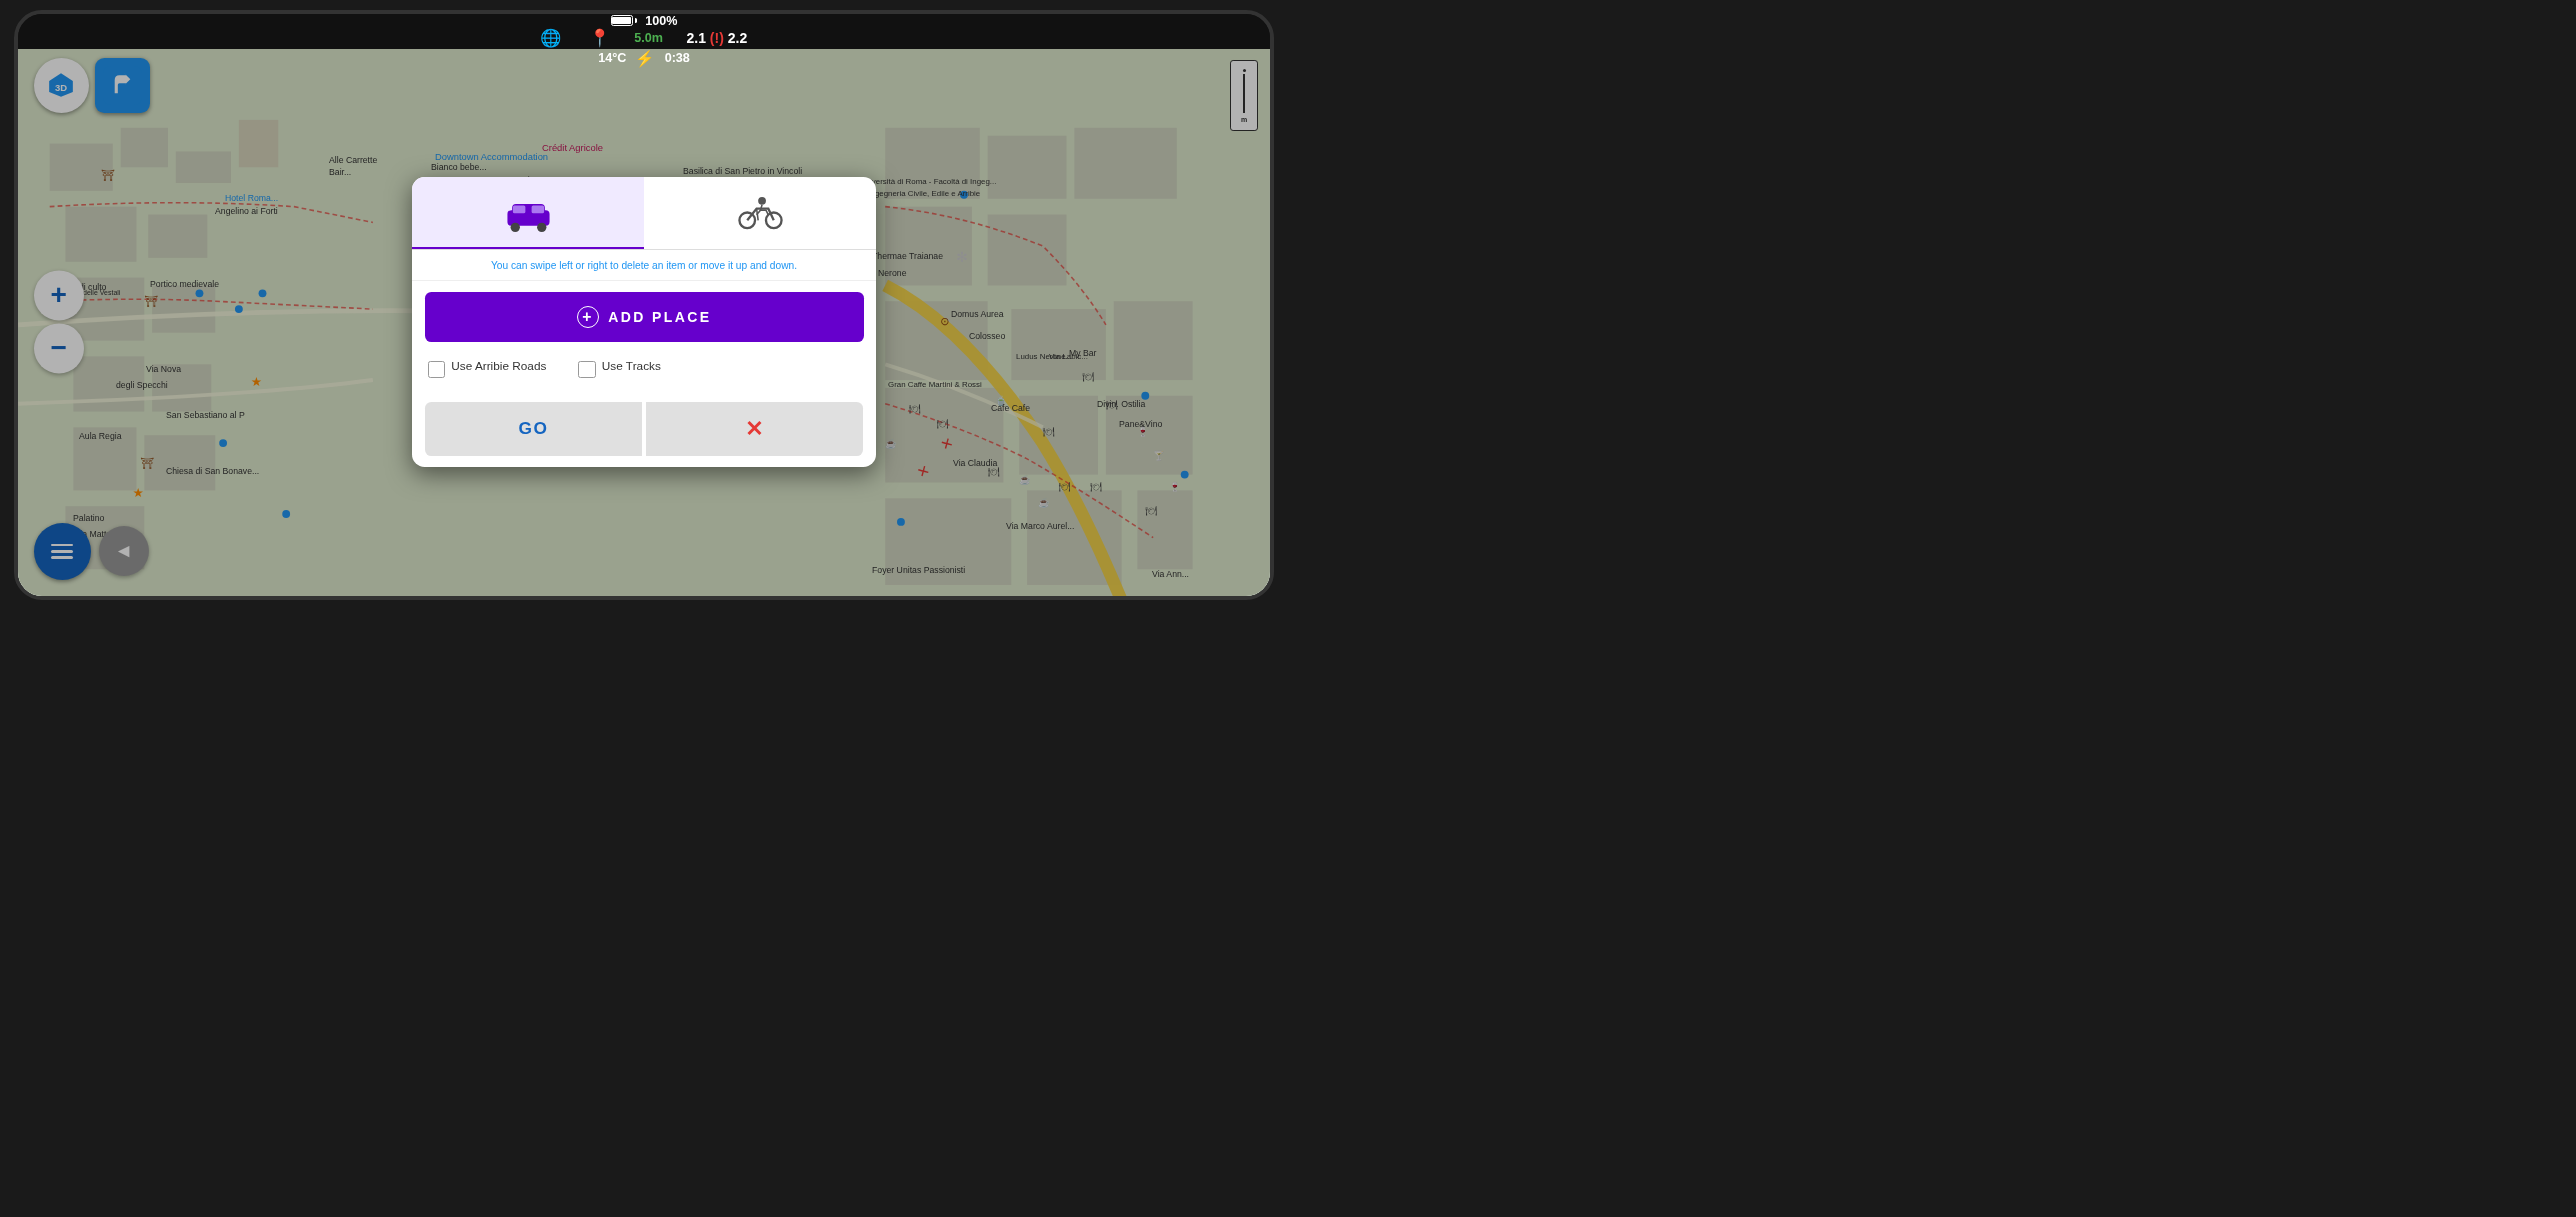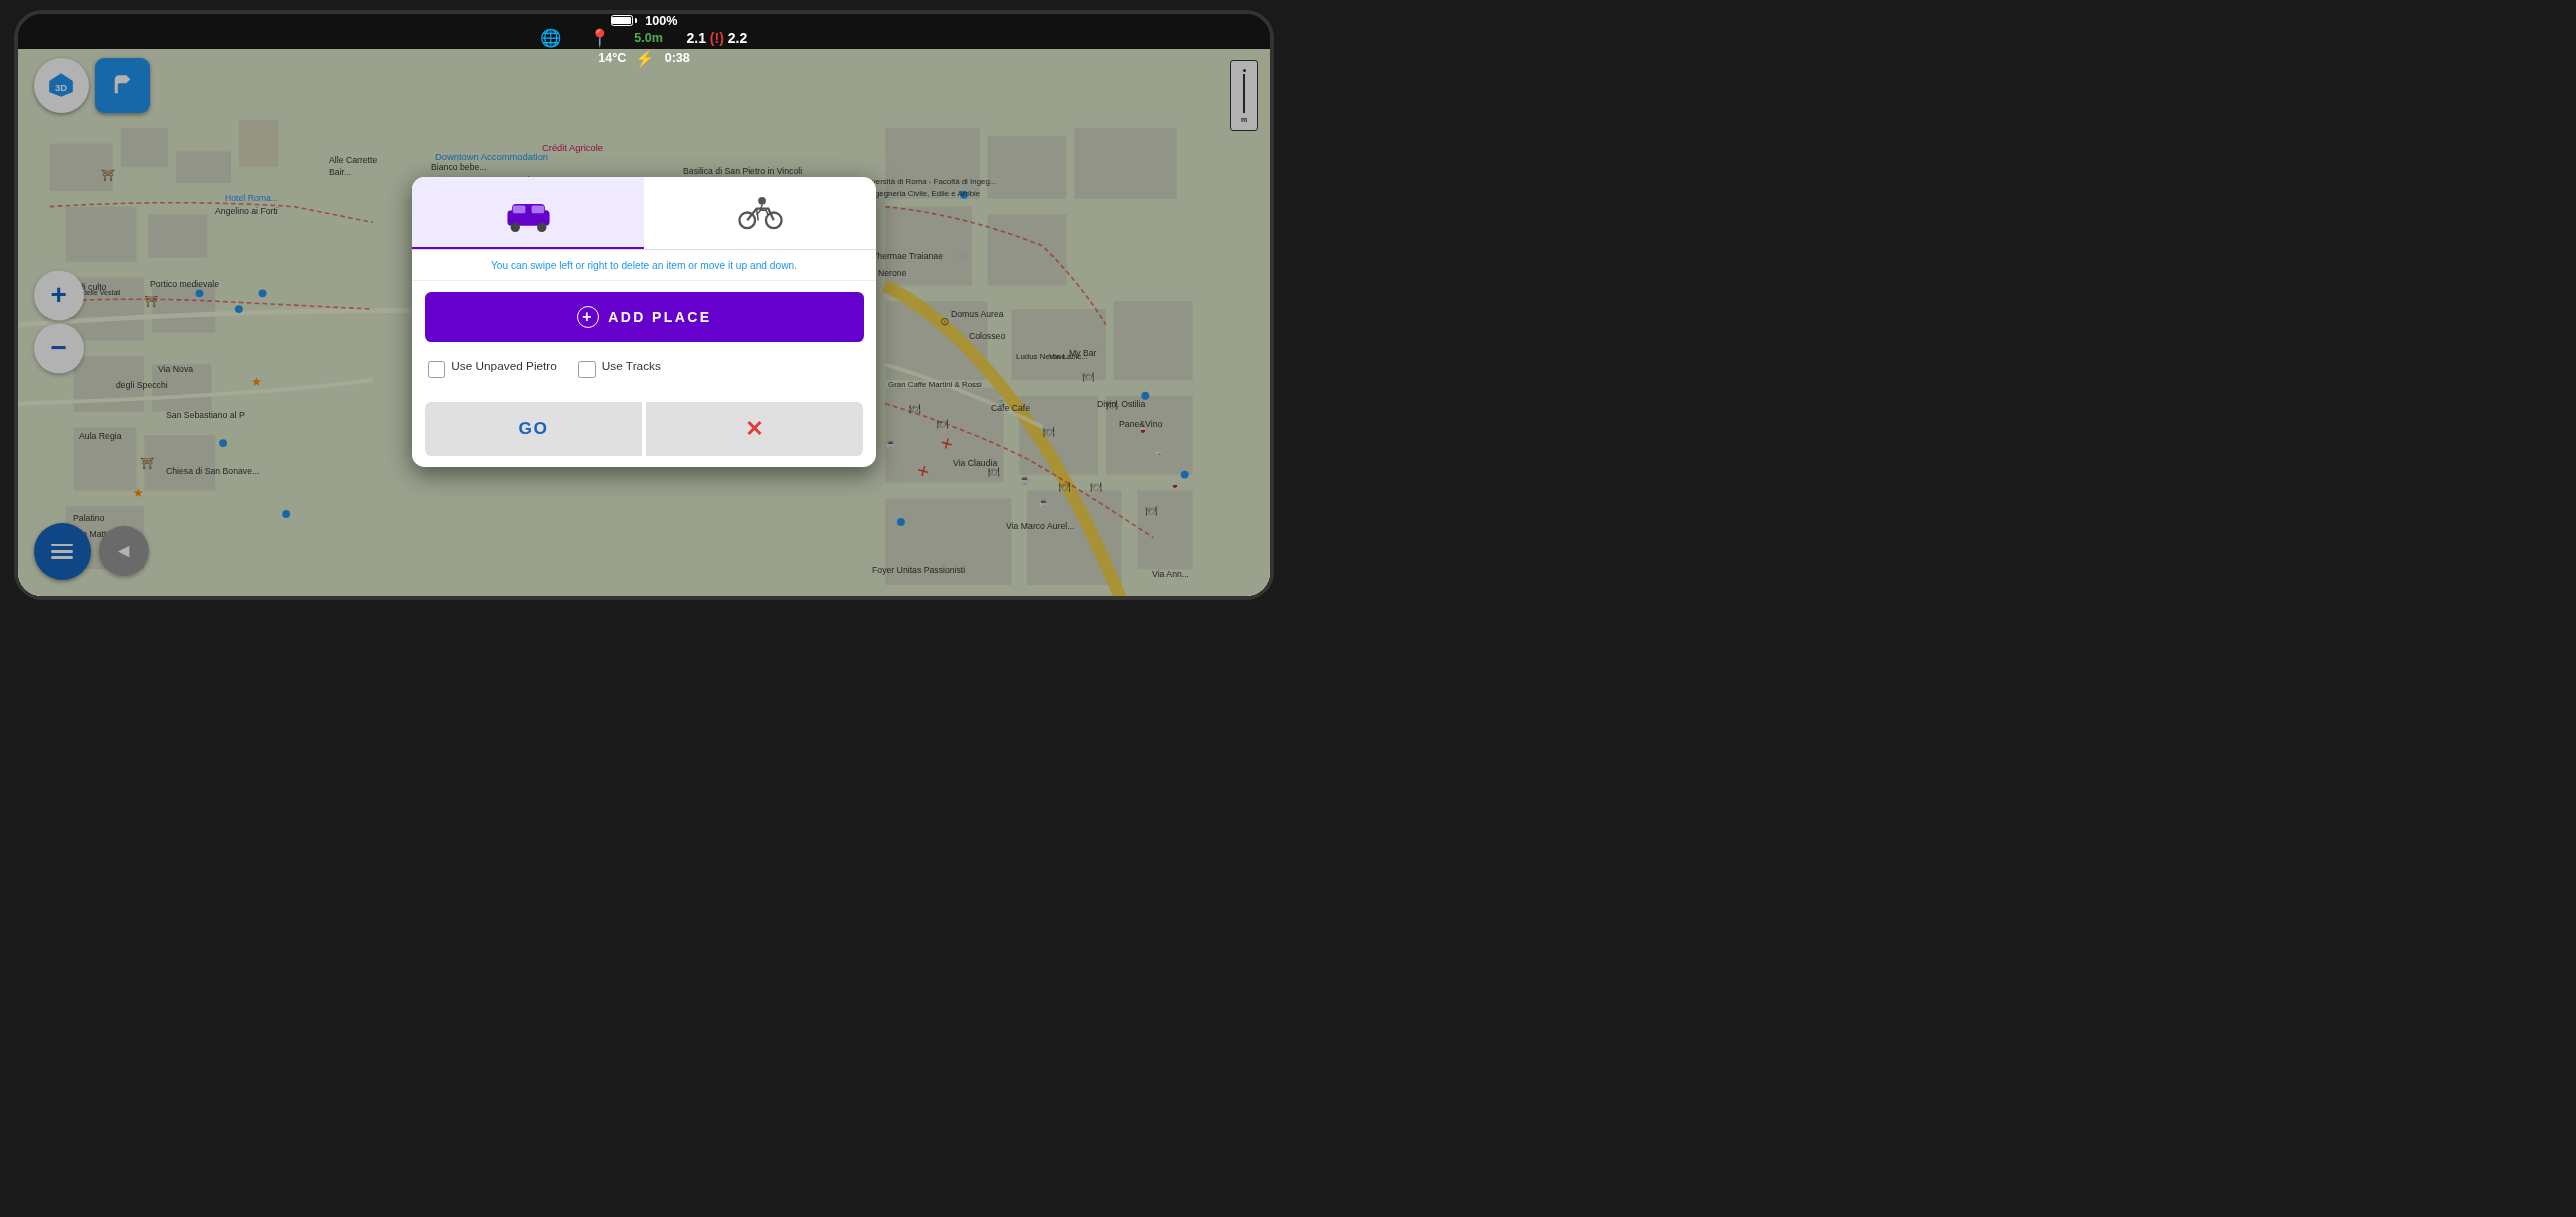--- a/index.html
+++ b/index.html
@@ -525,21 +525,21 @@
       <span class="map-label" style="top:102px;left:417px;color:#2196F3;font-size:9.4px;">Downtown Accommodation</span>
       <span class="map-label" style="top:93px;left:524px;color:#c2185b;font-size:9.4px;">Crédit Agricole</span>
       <span class="map-label" style="top:117px;left:665px;">Basilica di San Pietro in Vincoli</span>
       <span class="map-label" style="top:113px;left:413px;">Bianco bebe...</span>
       <span class="map-label" style="top:126px;left:504px;">Via Cavour</span>
       <span class="map-label" style="top:144px;left:207px;color:#2196F3;">Hotel Roma...</span>
       <span class="map-label" style="top:157px;left:197px;">Angelino ai Forti</span>
       <span class="map-label" style="top:230px;left:132px;">Portico medievale</span>
       <span class="map-label" style="top:233px;left:30px;">Edicola di culto</span>
       <span class="map-label" style="top:240px;left:30px;font-size:7px;">della Casa delle Vestali</span>
-      <span class="map-label" style="top:315px;left:140px;">Via Nova</span>
+      <span class="map-label" style="top:315px;left:128px;">Via Nova</span>
       <span class="map-label" style="top:331px;left:98px;">degli Specchi</span>
       <span class="map-label" style="top:361px;left:148px;">San Sebastiano al P</span>
       <span class="map-label" style="top:382px;left:61px;">Aula Regia</span>
       <span class="map-label" style="top:464px;left:55px;">Palatino</span>
       <span class="map-label" style="top:480px;left:43px;">Loggia Mattei</span>
       <span class="map-label" style="top:417px;left:148px;">Chiesa di San Bonave...</span>
 
       <span class="map-label" style="top:128px;left:842px;font-size:7.9px;">Università di Roma - Facoltà di Ingeg...</span>
       <span class="map-label" style="top:140px;left:842px;font-size:7.9px;">di Ingegneria Civile, Edile e Arribie</span>
       <span class="map-label" style="top:202px;left:854px;">Thermae Traianae</span>
@@ -643,21 +643,21 @@
             <span>+</span>
           </div>
           <span style="letter-spacing:2.4px;">ADD PLACE</span>
         </button>
 
         
         <div class="options-section">
           <div class="options-row">
             <div class="option-item">
               <div class="option-checkbox"></div>
-              <span class="option-label">Use Unpaved Pietro</span>
+              <span class="option-label">Use Arribie Roads</span>
             </div>
             <div class="option-item">
               <div class="option-checkbox"></div>
               <span class="option-label">Use Tracks</span>
             </div>
             <div class="option-item" style="flex:1;"></div>
           </div>
         </div>
 
         

